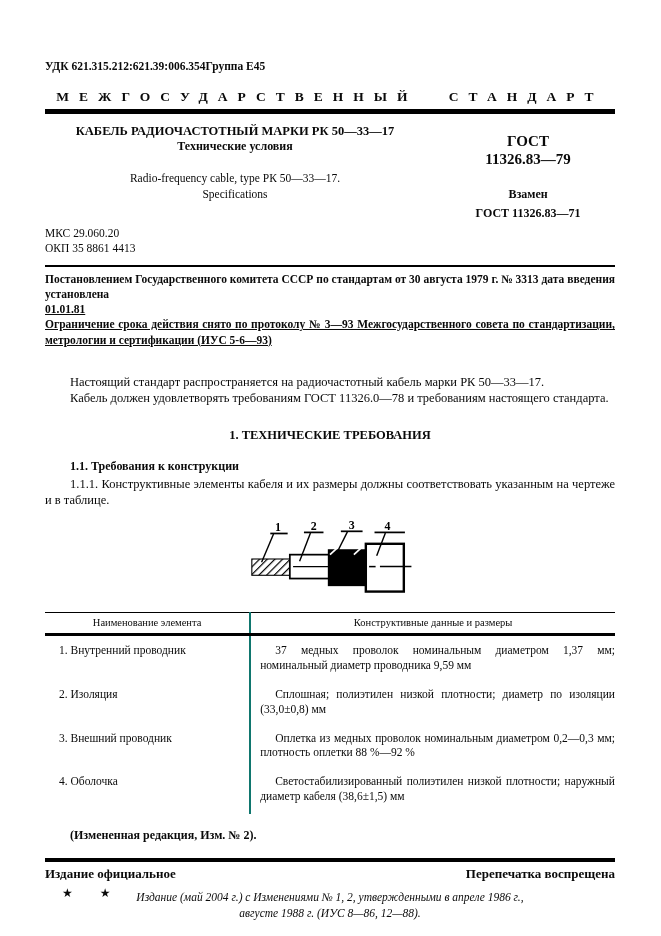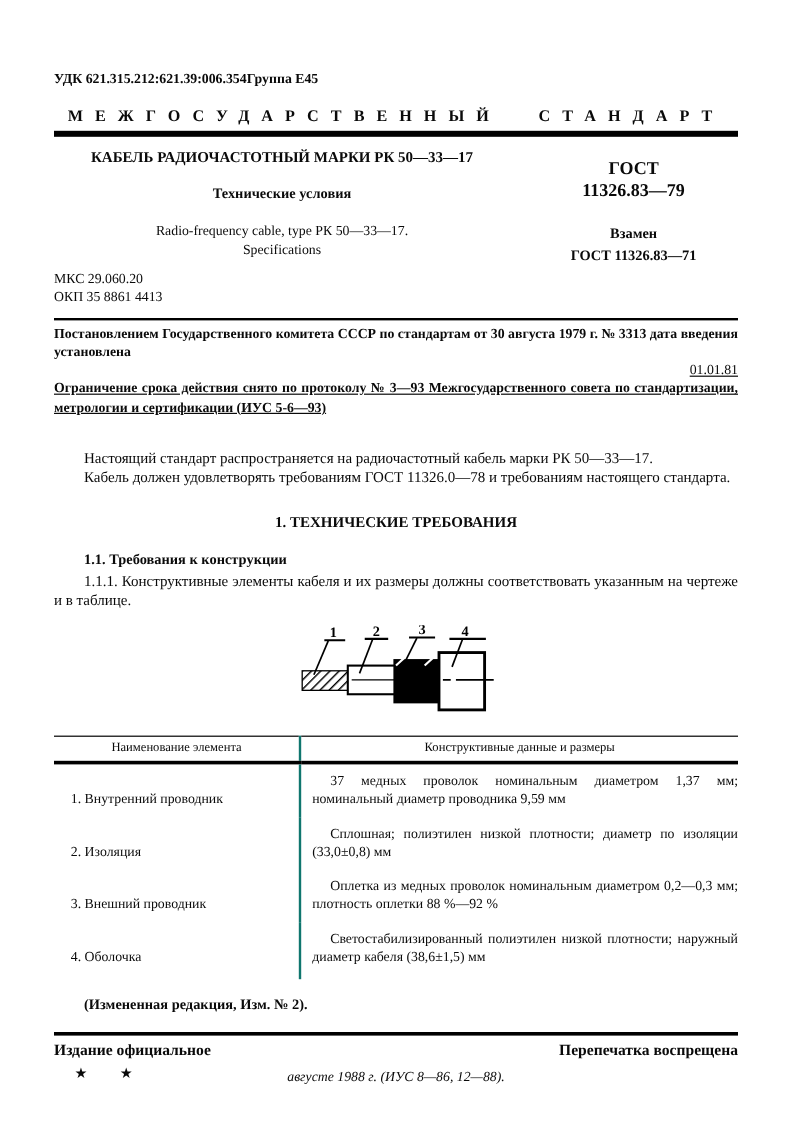--- a/index.html
+++ b/index.html
@@ -17,53 +17,53 @@
   .std-name {
     margin-top: 17px; text-align: center; font-weight: bold; font-size: 13.5px;
     letter-spacing: 10px; word-spacing: 18px; white-space: nowrap; overflow: hidden;
   }
   .bar { height: 5px; background: #000; margin-top: 4px; }
 
   .title-row { display: flex; margin-top: 10px; gap: 16px; }
   .title-left { width: 380px; text-align: center; }
   .title-right { flex: 1; text-align: center; padding-top: 8px; }
   .doc-title { font-weight: bold; font-size: 12.5px; }
-  .doc-subtitle { font-weight: bold; font-size: 12px; margin-top: 15px; }
+  .doc-subtitle { font-weight: bold; font-size: 12px; }
   .doc-en { font-size: 11.5px; margin-top: 17px; line-height: 1.35; }
   .gost-label { font-weight: bold; font-size: 15px; line-height: 1.2; }
   .gost-number { font-weight: bold; font-size: 15px; line-height: 1.2; }
   .vzamen { font-weight: bold; font-size: 12px; margin-top: 17px; line-height: 1.55; }
 
   .codes { font-size: 11.5px; line-height: 1.3; margin-top: 4px; }
 
   .thin-rule { border: none; border-top: 2px solid #000; margin: 9px 0 0 0; }
 
   .decree { font-weight: bold; font-size: 11.5px; text-align: justify; line-height: 1.32; margin-top: 5px; }
-  .decree-date { font-weight: normal; font-size: 11.5px; text-align: right; text-decoration: underline; margin-top: 1px; }
+  .decree-date { font-weight: bold; font-size: 11.5px; text-decoration: underline; margin-top: 1px; }
   .limitation { font-weight: bold; font-size: 11.5px; text-align: justify; line-height: 1.32; margin-top: 2px; text-decoration: underline; }
 
   .body-block { margin-top: 26px; font-size: 12.5px; line-height: 1.32; }
   .body-block p { margin: 0; text-align: justify; text-indent: 25px; }
 
   .section-heading { text-align: center; font-weight: bold; font-size: 12.5px; margin-top: 21px; }
   .clause-title { font-weight: bold; font-size: 12px; margin: 16px 0 0 0; text-indent: 25px; }
   .clause-text { font-size: 12.5px; text-align: justify; text-indent: 25px; line-height: 1.32; margin: 2px 0 0 0; }
 
   .figure-wrap { text-align: center; margin-top: 12px; }
   .figure-wrap svg { display: inline-block; }
   .fig-label { font-family: "Liberation Serif", serif; font-weight: bold; font-size: 11px; }
 
   table.spec { width: 100%; border-collapse: collapse; margin-top: 11px; border-top: 1.5px solid #000; }
   table.spec th {
     font-weight: normal; font-size: 10.5px; text-align: center;
     padding: 4px 4px 5px; border-bottom: 3px solid #000;
   }
   table.spec th.c1, table.spec td.c1 { width: 36%; border-right: 2px solid #0f766e; }
   table.spec td { vertical-align: top; font-size: 11.5px; line-height: 1.3; }
-  table.spec td.c1 { padding: 22px 6px 7px 14px; }
+  table.spec td.c1 { padding: 7px 6px 7px 14px; }
   table.spec td.c2 { padding: 7px 0 7px 9px; text-align: justify; text-indent: 15px; }
   table.spec tr:last-child td { padding-bottom: 10px; }
 
   .amendment { font-weight: bold; font-size: 12px; margin: 14px 0 0 25px; }
 
   .footer-rule { height: 3.5px; background: #000; margin-top: 15px; }
   .footer-row { display: flex; justify-content: space-between; font-weight: bold; font-size: 13px; margin-top: 4px; }
   .footer-mid { position: relative; margin-top: 2px; height: 46px; }
   .stars { position: absolute; left: 17px; top: 2px; font-size: 12px; letter-spacing: 12px; }
   .edition-note { font-style: italic; font-size: 11.5px; text-align: center; line-height: 1.45; padding-top: 5px; }
@@ -192,17 +192,18 @@
   <div class="footer-rule"></div>
 
   <div class="footer-row">
     <span>Издание официальное</span>
     <span>Перепечатка воспрещена</span>
   </div>
 
   <div class="footer-mid">
     <span class="stars">★ ★</span>
     <div class="edition-note">
+      <div>Издание (май 2004 г.) с Изменениями № 1, 2, утвержденными в апреле 1986 г.,</div>
       <div>августе 1988 г. (ИУС 8—86, 12—88).</div>
     </div>
   </div>
 
 </div>
 
 </body></html>

